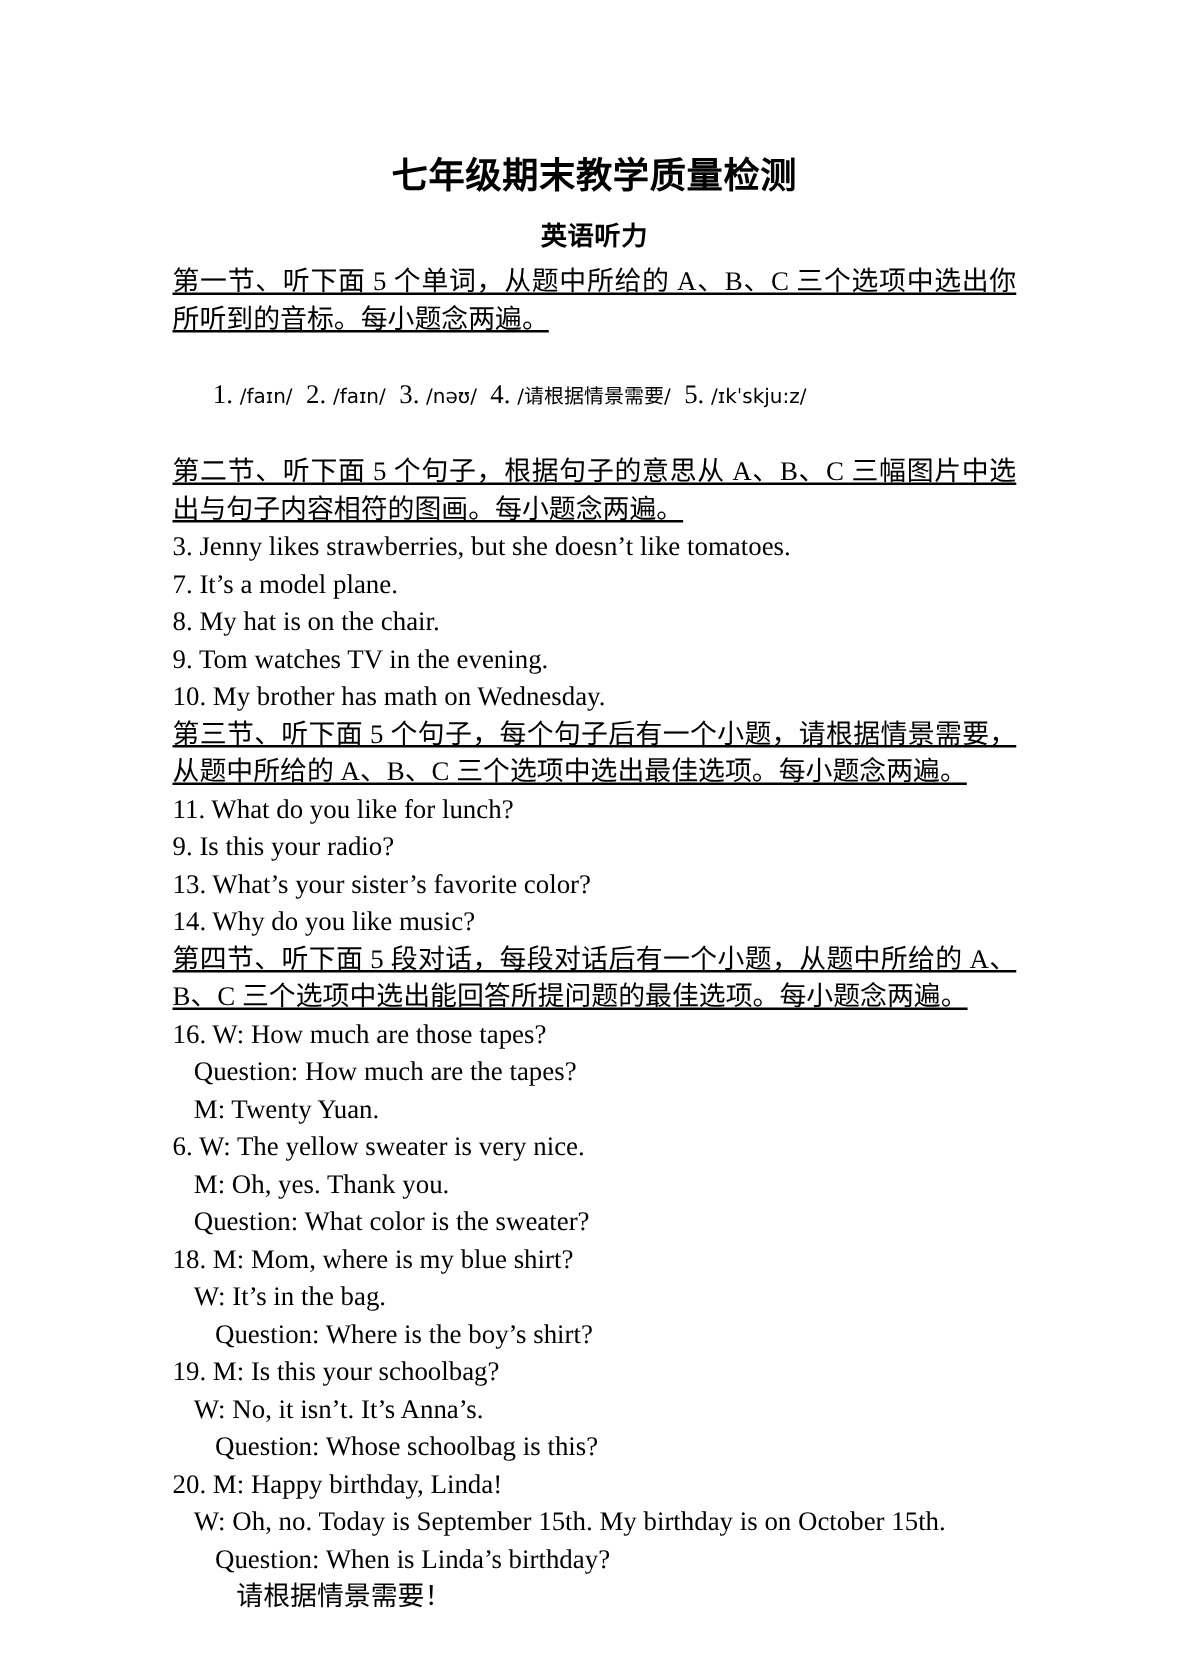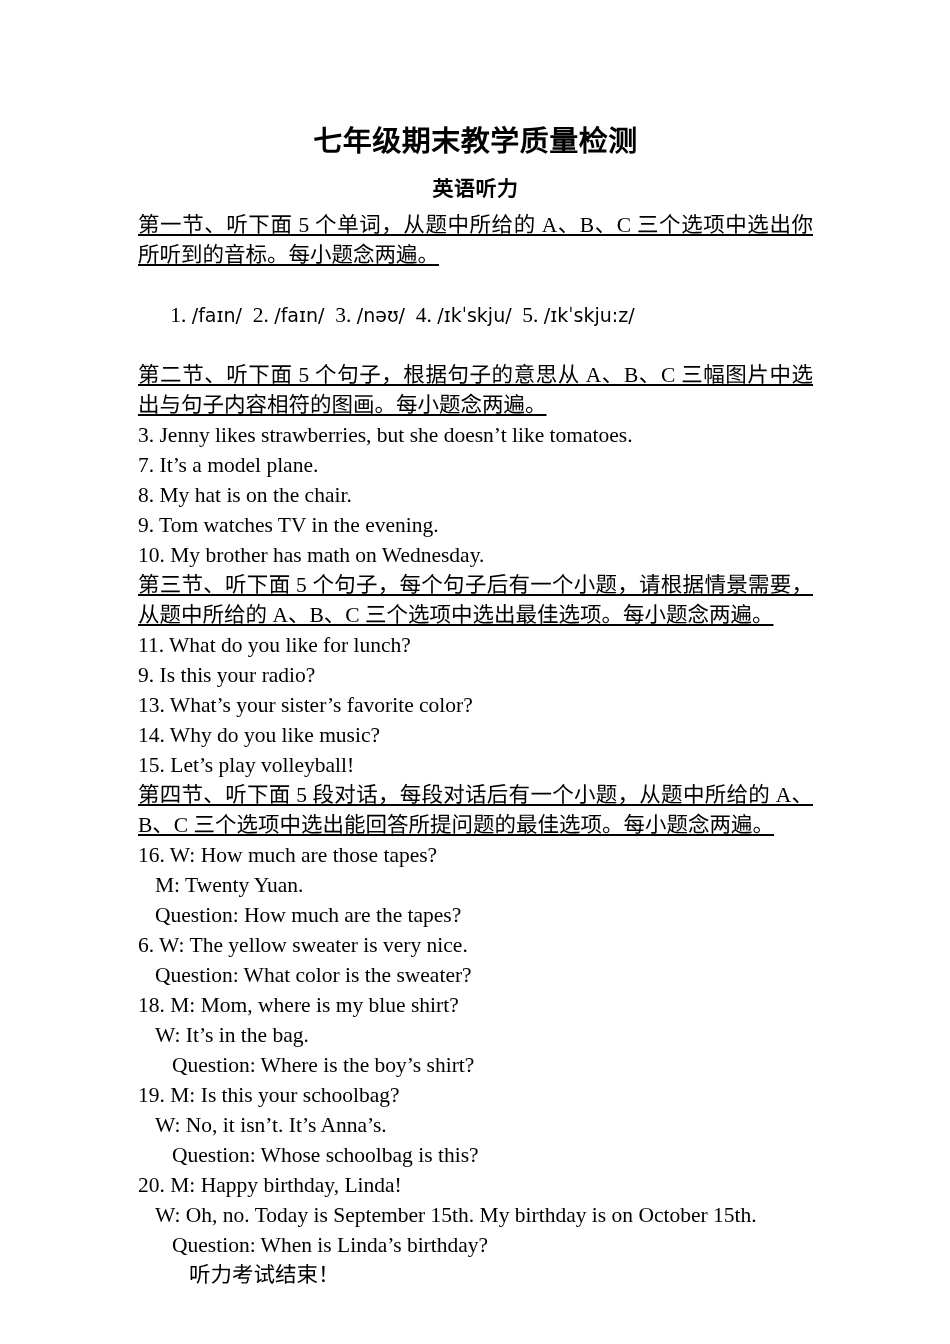--- a/index.html
+++ b/index.html
@@ -81,77 +81,77 @@
 
   
   .line-ipa {
     font-size: 21.5px;
     line-height: 30px;
     margin: 0;
     white-space: pre;
   }
   .ipa {
     font-family: "DejaVu Sans", "Liberation Sans", sans-serif;
-    font-size: 19px;
+    font-size: 16px;
   }
 
   
   .ind-1 { padding-left: 17px; }
   .ind-2 { padding-left: 34px; }
   .ind-3 { padding-left: 51px; }
 </style>
 </head>
 <body>
 
 <div class="page">
   <div class="content">
 
     <h1 class="title-main">七年级期末教学质量检测</h1>
 
     <h2 class="title-sub">英语听力</h2>
 
     <p class="para-cn">第一节、听下面 5 个单词，从题中所给的 A、B、C 三个选项中选出你所听到的音标。每小题念两遍。</p>
 
     <p class="line-ipa">
-      <span>1.</span><span> </span><span class="ipa">/faɪn/</span><span>  </span><span>2.</span><span> </span><span class="ipa">/faɪn/</span><span>  </span><span>3.</span><span> </span><span class="ipa">/nəʊ/</span><span>  </span><span>4.</span><span> </span><span class="ipa">/ɪkˈskju/</span><span>  </span><span>5.</span><span> </span><span class="ipa">/ɪkˈskju:z/</span>
+      <span>1.</span><span> </span><span class="ipa">/faɪn/</span><span>  </span><span>2.</span><span> </span><span class="ipa">/faɪn/</span><span>  </span><span>3.</span><span> </span><span class="ipa">/nəʊ/</span><span>  </span><span>4.</span><span> </span><span class="ipa">/请根据情景需要/</span><span>  </span><span>5.</span><span> </span><span class="ipa">/ɪkˈskju:z/</span>
     </p>
 
     <p class="para-cn">第二节、听下面 5 个句子，根据句子的意思从 A、B、C 三幅图片中选出与句子内容相符的图画。每小题念两遍。</p>
 
     <p class="line">3. Jenny likes strawberries, but she doesn’t like tomatoes.</p>
     <p class="line">7. It’s a model plane.</p>
     <p class="line">8. My hat is on the chair.</p>
     <p class="line">9. Tom watches TV in the evening.</p>
     <p class="line">10. My brother has math on Wednesday.</p>
 
     <p class="para-cn">第三节、听下面 5 个句子，每个句子后有一个小题，请根据情景需要，从题中所给的 A、B、C 三个选项中选出最佳选项。每小题念两遍。</p>
 
     <p class="line">11. What do you like for lunch?</p>
     <p class="line">9. Is this your radio?</p>
     <p class="line">13. What’s your sister’s favorite color?</p>
     <p class="line">14. Why do you like music?</p>
-    <p class="line">15. Let’s play volleyball!</p>
 
     <p class="para-cn">第四节、听下面 5 段对话，每段对话后有一个小题，从题中所给的 A、B、C 三个选项中选出能回答所提问题的最佳选项。每小题念两遍。</p>
 
     <p class="line">16. W: How much are those tapes?</p>
+    <p class="line ind-1">Question: How much are the tapes?</p>
     <p class="line ind-1">M: Twenty Yuan.</p>
-    <p class="line ind-1">Question: How much are the tapes?</p>
 
     <p class="line">6. W: The yellow sweater is very nice.</p>
+    <p class="line ind-1">M: Oh, yes. Thank you.</p>
     <p class="line ind-1">Question: What color is the sweater?</p>
 
     <p class="line">18. M: Mom, where is my blue shirt?</p>
     <p class="line ind-1">W: It’s in the bag.</p>
     <p class="line ind-2">Question: Where is the boy’s shirt?</p>
 
     <p class="line">19. M: Is this your schoolbag?</p>
     <p class="line ind-1">W: No, it isn’t. It’s Anna’s.</p>
     <p class="line ind-2">Question: Whose schoolbag is this?</p>
 
     <p class="line">20. M: Happy birthday, Linda!</p>
     <p class="line ind-1">W: Oh, no. Today is September 15th. My birthday is on October 15th.</p>
     <p class="line ind-2">Question: When is Linda’s birthday?</p>
 
-    <p class="line ind-3">听力考试结束！</p>
+    <p class="line ind-3">请根据情景需要！</p>
 
   </div>
 </div>
 
 </body></html>

